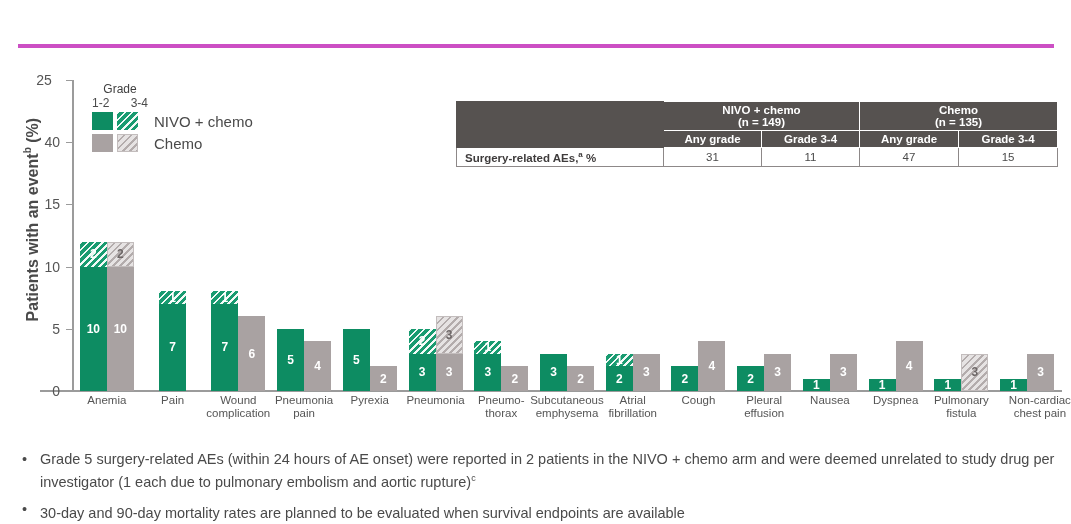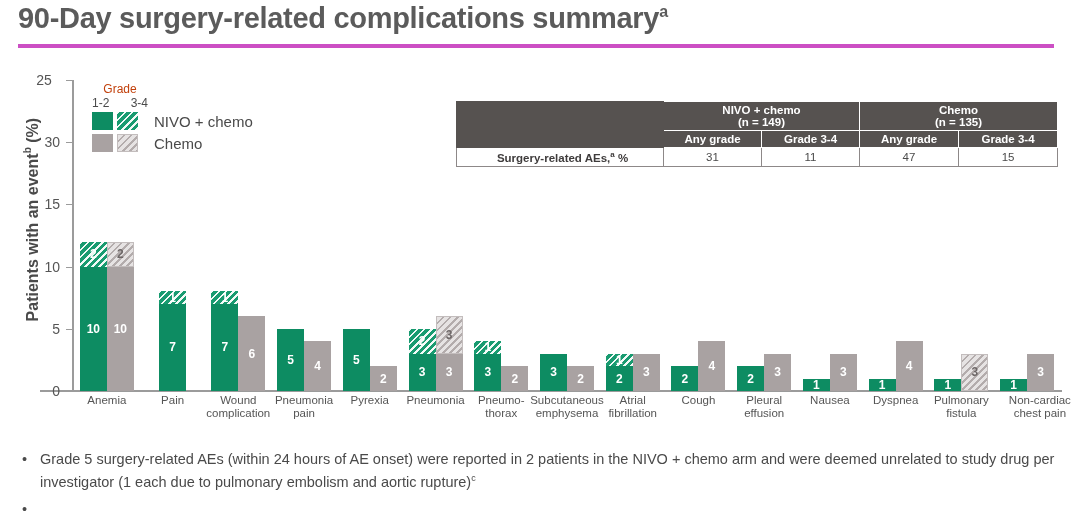--- a/index.html
+++ b/index.html
@@ -91,64 +91,61 @@
   #xlabels { position: absolute; left: 74px; top: 332px; width: 986px; height: 52px; }
   .xlabel {
     position: absolute; top: 0;
     text-align: center; font-size: 11.5px; color: #555; line-height: 13px;
   }
 
   
   #legend { position: absolute; left: 84px; top: 20px; width: 230px; }
   #legend-grade {
     position: absolute; left: 8px; top: 0; width: 56px;
-    text-align: center; font-size: 12px; color: #c2410c;
+    text-align: center; font-size: 12px; color: #404040;
   }
   #legend-sub { position: absolute; left: 8px; top: 14px; width: 56px;
     display: flex; justify-content: space-between; font-size: 12px; color: #4a4a4a; }
   .legend-row { position: absolute; left: 8px; display: flex; align-items: center; }
   .legend-row.r1 { top: 30px; }
   .legend-row.r2 { top: 52px; }
   .sw { width: 21px; height: 18px; }
   .sw + .sw { margin-left: 4px; }
   .legend-text { margin-left: 16px; font-size: 15px; color: #4a4a4a; white-space: nowrap; }
 
   
   #table { position: absolute; left: 456px; top: 39px; width: 601px; }
   table { border-collapse: collapse; width: 100%; table-layout: fixed; }
   th, td {
     border: 1px solid #ffffff;
     font-size: 11.5px; text-align: center; padding: 2px 3px;
     color: #ffffff; background: #565250; font-weight: bold;
   }
   th.blank { background: #565250; border-color: #565250; }
   td.rowhead {
-    background: #ffffff; color: #3f3c3c; text-align: center;
+    background: #ffffff; color: #3f3c3c; text-align: left;
     border: 1px solid #8d8888; font-weight: bold; padding-left: 8px;
   }
   td.val {
     background: #ffffff; color: #4a4a4a; border: 1px solid #8d8888; font-weight: normal;
   }
   .tsup { font-size: 8px; vertical-align: super; }
 
   
   #notes { position: absolute; left: 14px; top: 450px; width: 1045px; }
   .note { position: relative; padding-left: 26px; font-size: 14.5px; color: #4a4a4a; line-height: 19px; }
   .note + .note { margin-top: 8px; }
   .note .bullet { position: absolute; left: 8px; top: 0; }
   .note .sup { font-size: 9px; vertical-align: super; }
 </style>
 </head>
 <body>
 
 <div id="page">
 
-  <div id="title">
-    <span>90-Day surgery-related complications summary</span><span class="sup">a</span>
-  </div>
   <div id="title-rule"></div>
 
   <div id="chart">
 
     <div id="ylabel">
       <span>Patients with an event</span><span class="sup">b</span>
       <span>(%)</span>
     </div>
 
     <div id="yaxis-line"></div>
@@ -157,21 +154,21 @@
     <div id="yticks">
         <div class="ytick" style="top: 329px;"></div>
         <div class="ytick-label" style="top: 329px;">0</div>
         <div class="ytick" style="top: 266.8px;"></div>
         <div class="ytick-label" style="top: 266.8px;">5</div>
         <div class="ytick" style="top: 204.6px;"></div>
         <div class="ytick-label" style="top: 204.6px;">10</div>
         <div class="ytick" style="top: 142.4px;"></div>
         <div class="ytick-label" style="top: 142.4px;">15</div>
         <div class="ytick" style="top: 80.2px;"></div>
-        <div class="ytick-label" style="top: 80.2px;">30</div>
+        <div class="ytick-label" style="top: 80.2px;">40</div>
         <div class="ytick" style="top: 18px;"></div>
         <div class="ytick-label" style="top: 18px; text-align: center;">25</div>
       </div>
     <div id="plot">
         <div class="group" style="left: 0px; width: 65.7333px;">
           <div class="bar">
             <div class="seg n-hatch" style="height: 24.88px;">2</div>
             <div class="seg n-solid" style="height: 124.4px;">10</div>
           </div>
           <div class="bar">
@@ -374,16 +371,16 @@
     </div>
   </div>
 
   <div id="notes">
     <div class="note">
       <span class="bullet">•</span>
       <span>Grade 5 surgery-related AEs (within 24 hours of AE onset) were reported in 2 patients in the NIVO + chemo arm and were deemed unrelated to study drug per investigator (1 each due to pulmonary embolism and aortic rupture)</span><span class="sup">c</span>
     </div>
     <div class="note">
       <span class="bullet">•</span>
-      <span class="sup"></span>
+      <span>30-day and 90-day mortality rates are planned to be evaluated when survival endpoints are available</span><span class="sup"></span>
     </div>
   </div>
 </div>
 
 </body></html>

